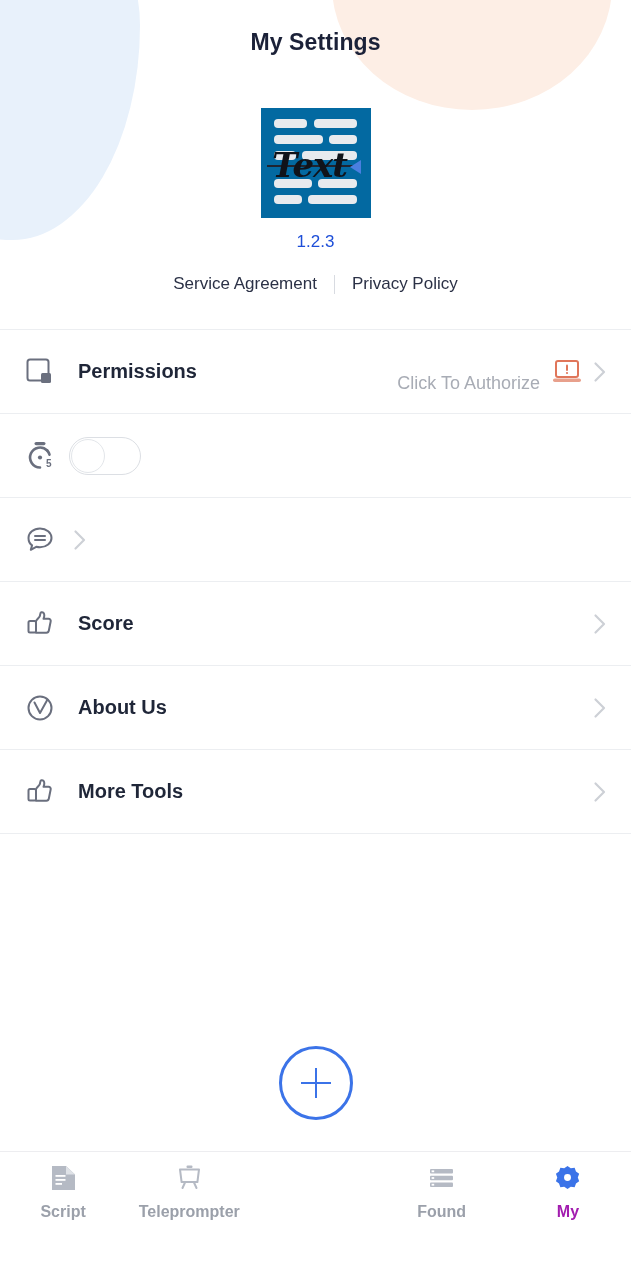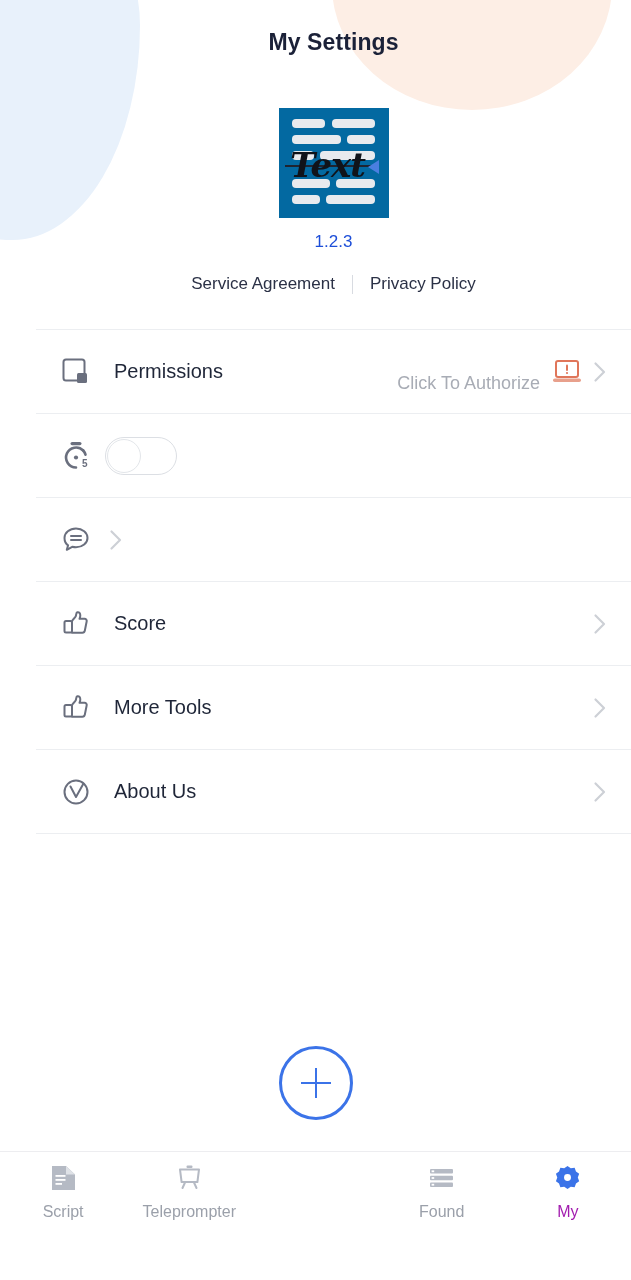--- a/index.html
+++ b/index.html
@@ -7,21 +7,20 @@
     width:631px; height:1280px;
     font-family:"Liberation Sans", sans-serif;
     background:#ffffff;
     overflow:hidden;
   }
   .phone {
     position:relative;
     width:631px; height:1236px;
     background:#ffffff;
     overflow:hidden;
-    padding-left:36px;
   }
 
   
   .blob-blue {
     position:absolute;
     left:-150px; top:-130px;
     width:290px; height:370px;
     background:#e8f1fb;
     border-radius:48% 52% 44% 56% / 46% 42% 58% 54%;
     z-index:0;
@@ -155,20 +154,21 @@
     display:flex;
     align-items:center;
     justify-content:flex-start;
     color:#5b6070;
   }
   .row-label {
     flex:1 1 auto;
     font-size:20px;
     color:#1f2638;
     padding-left:9px;
+    font-weight:bold;
   }
   .row-value {
     font-size:18px;
     color:#a8acb5;
     padding-right:11px;
     white-space:nowrap;
     margin-top:24px;
   }
   .row-warn { display:flex; align-items:center; padding-right:6px; }
   .chev {
@@ -211,20 +211,21 @@
   }
   .tab {
     flex:1 1 0;
     display:flex;
     flex-direction:column;
     align-items:center;
     justify-content:flex-start;
     padding-top:12px;
     cursor:pointer;
     color:#9ba0aa;
+    font-weight:bold;
   }
   .tab .tab-label {
     margin-top:7px;
     font-size:16px;
     color:#9ba0aa;
   }
   .tab.active, .tab.active .tab-label { color:#a21caf; }
   .tab-center { flex:1 1 0; position:relative; }
   .fab-notch {
     position:absolute;
@@ -358,40 +359,40 @@
       <div class="chev">
         <svg width="14" height="22" viewBox="0 0 14 22" fill="none">
           <path d="M2.5 2.5 L11 11 L2.5 19.5" stroke="#cdd0d6" stroke-width="2.2" stroke-linecap="round" stroke-linejoin="round"></path>
         </svg>
       </div>
     </div>
 
     <div class="row">
       <div class="row-icon">
         <svg width="30" height="30" viewBox="0 0 30 30" fill="none">
-          <path d="M11 12.5c0-1.5 3-3.4 3.8-5.4.5-1.3.2-3.3 1.5-3.8 1.6-.6 3 1 3 2.9 0 1.6-.8 3.6-.8 3.6h5.1c1.4 0 2.4 1.2 2.1 2.5l-1.9 9.4c-.2 1.2-1.2 2-2.4 2H11" stroke="#6a6f7e" stroke-width="2" fill="none" stroke-linejoin="round" stroke-linecap="round"></path>
-          <rect x="3.5" y="12" width="7.5" height="11.5" rx="1.5" stroke="#6a6f7e" stroke-width="2" fill="none"></rect>
-        </svg>
-      </div>
-      <div class="row-label">More Tools</div>
+          <circle cx="15" cy="15" r="11.5" stroke="#6a6f7e" stroke-width="2" fill="none"></circle>
+          <path d="M9.5 9.5 L15 20 L22.5 6.5" stroke="#6a6f7e" stroke-width="2" fill="none" stroke-linecap="round" stroke-linejoin="round"></path>
+        </svg>
+      </div>
+      <div class="row-label">About Us</div>
       <div class="chev">
         <svg width="14" height="22" viewBox="0 0 14 22" fill="none">
           <path d="M2.5 2.5 L11 11 L2.5 19.5" stroke="#cdd0d6" stroke-width="2.2" stroke-linecap="round" stroke-linejoin="round"></path>
         </svg>
       </div>
     </div>
 
     <div class="row">
       <div class="row-icon">
         <svg width="30" height="30" viewBox="0 0 30 30" fill="none">
-          <circle cx="15" cy="15" r="11.5" stroke="#6a6f7e" stroke-width="2" fill="none"></circle>
-          <path d="M9.5 9.5 L15 20 L22.5 6.5" stroke="#6a6f7e" stroke-width="2" fill="none" stroke-linecap="round" stroke-linejoin="round"></path>
-        </svg>
-      </div>
-      <div class="row-label">About Us</div>
+          <path d="M11 12.5c0-1.5 3-3.4 3.8-5.4.5-1.3.2-3.3 1.5-3.8 1.6-.6 3 1 3 2.9 0 1.6-.8 3.6-.8 3.6h5.1c1.4 0 2.4 1.2 2.1 2.5l-1.9 9.4c-.2 1.2-1.2 2-2.4 2H11" stroke="#6a6f7e" stroke-width="2" fill="none" stroke-linejoin="round" stroke-linecap="round"></path>
+          <rect x="3.5" y="12" width="7.5" height="11.5" rx="1.5" stroke="#6a6f7e" stroke-width="2" fill="none"></rect>
+        </svg>
+      </div>
+      <div class="row-label">More Tools</div>
       <div class="chev">
         <svg width="14" height="22" viewBox="0 0 14 22" fill="none">
           <path d="M2.5 2.5 L11 11 L2.5 19.5" stroke="#cdd0d6" stroke-width="2.2" stroke-linecap="round" stroke-linejoin="round"></path>
         </svg>
       </div>
     </div>
 
   </div>
 
   <div class="tabbar">

